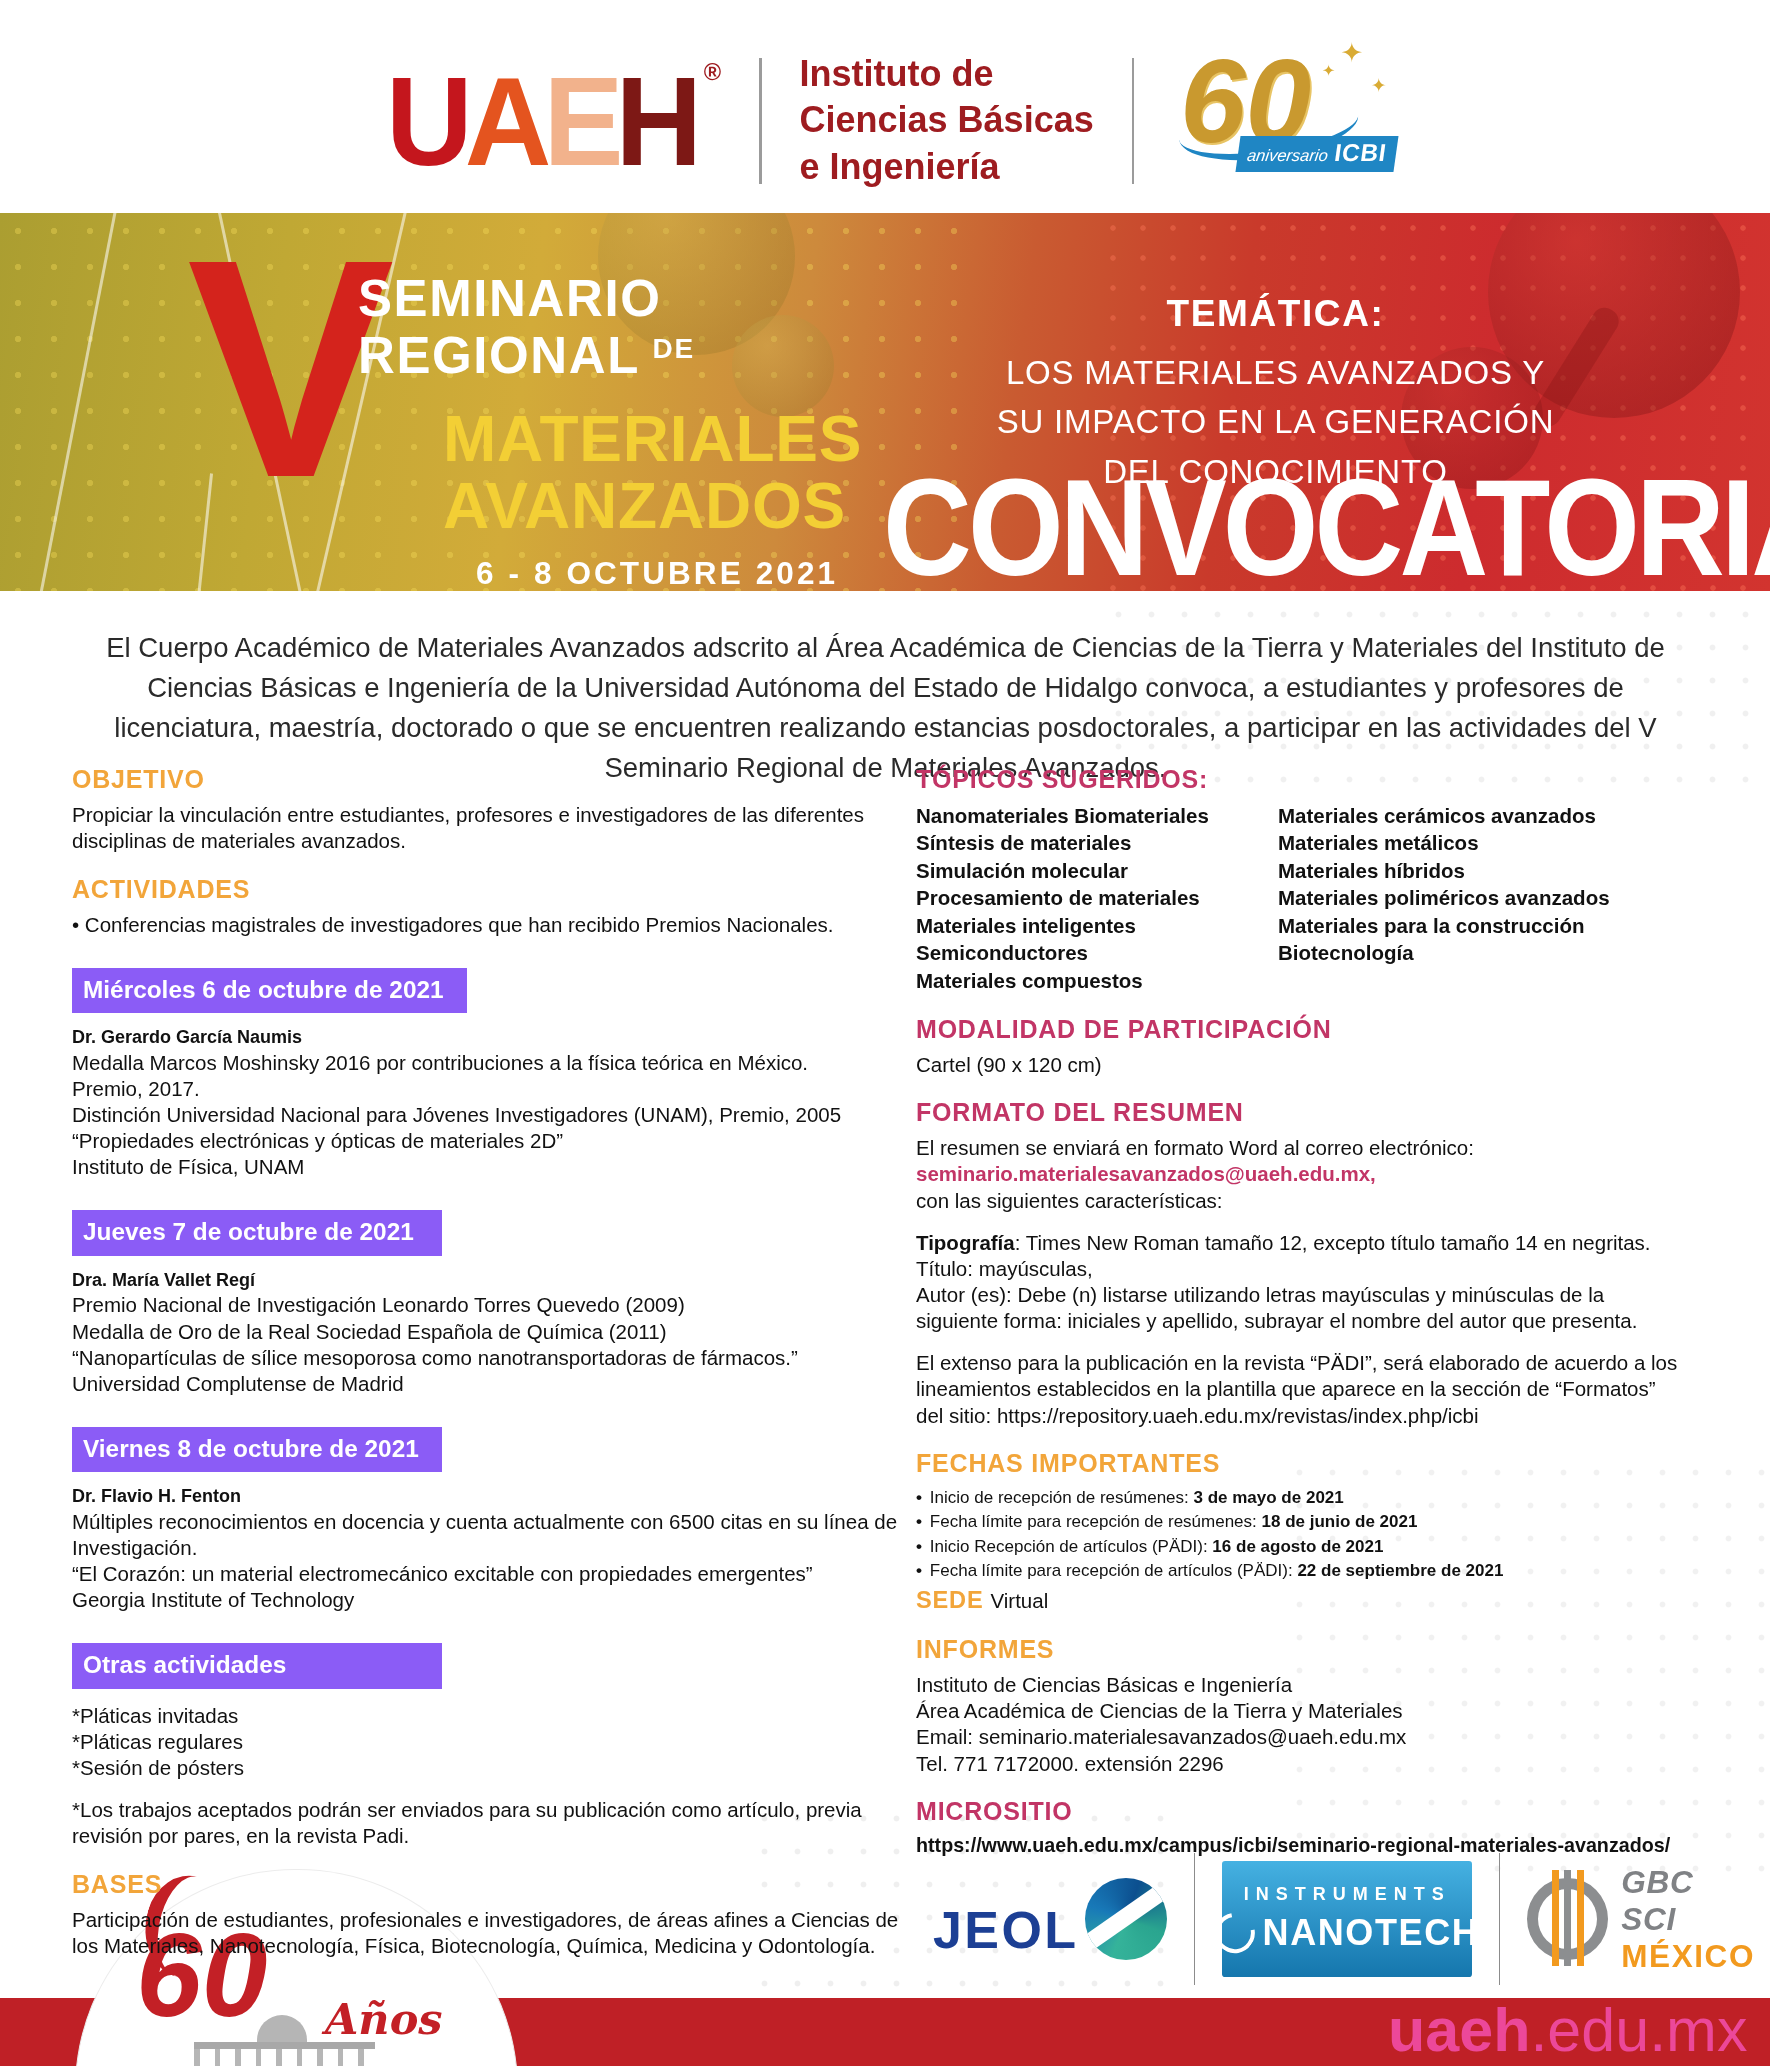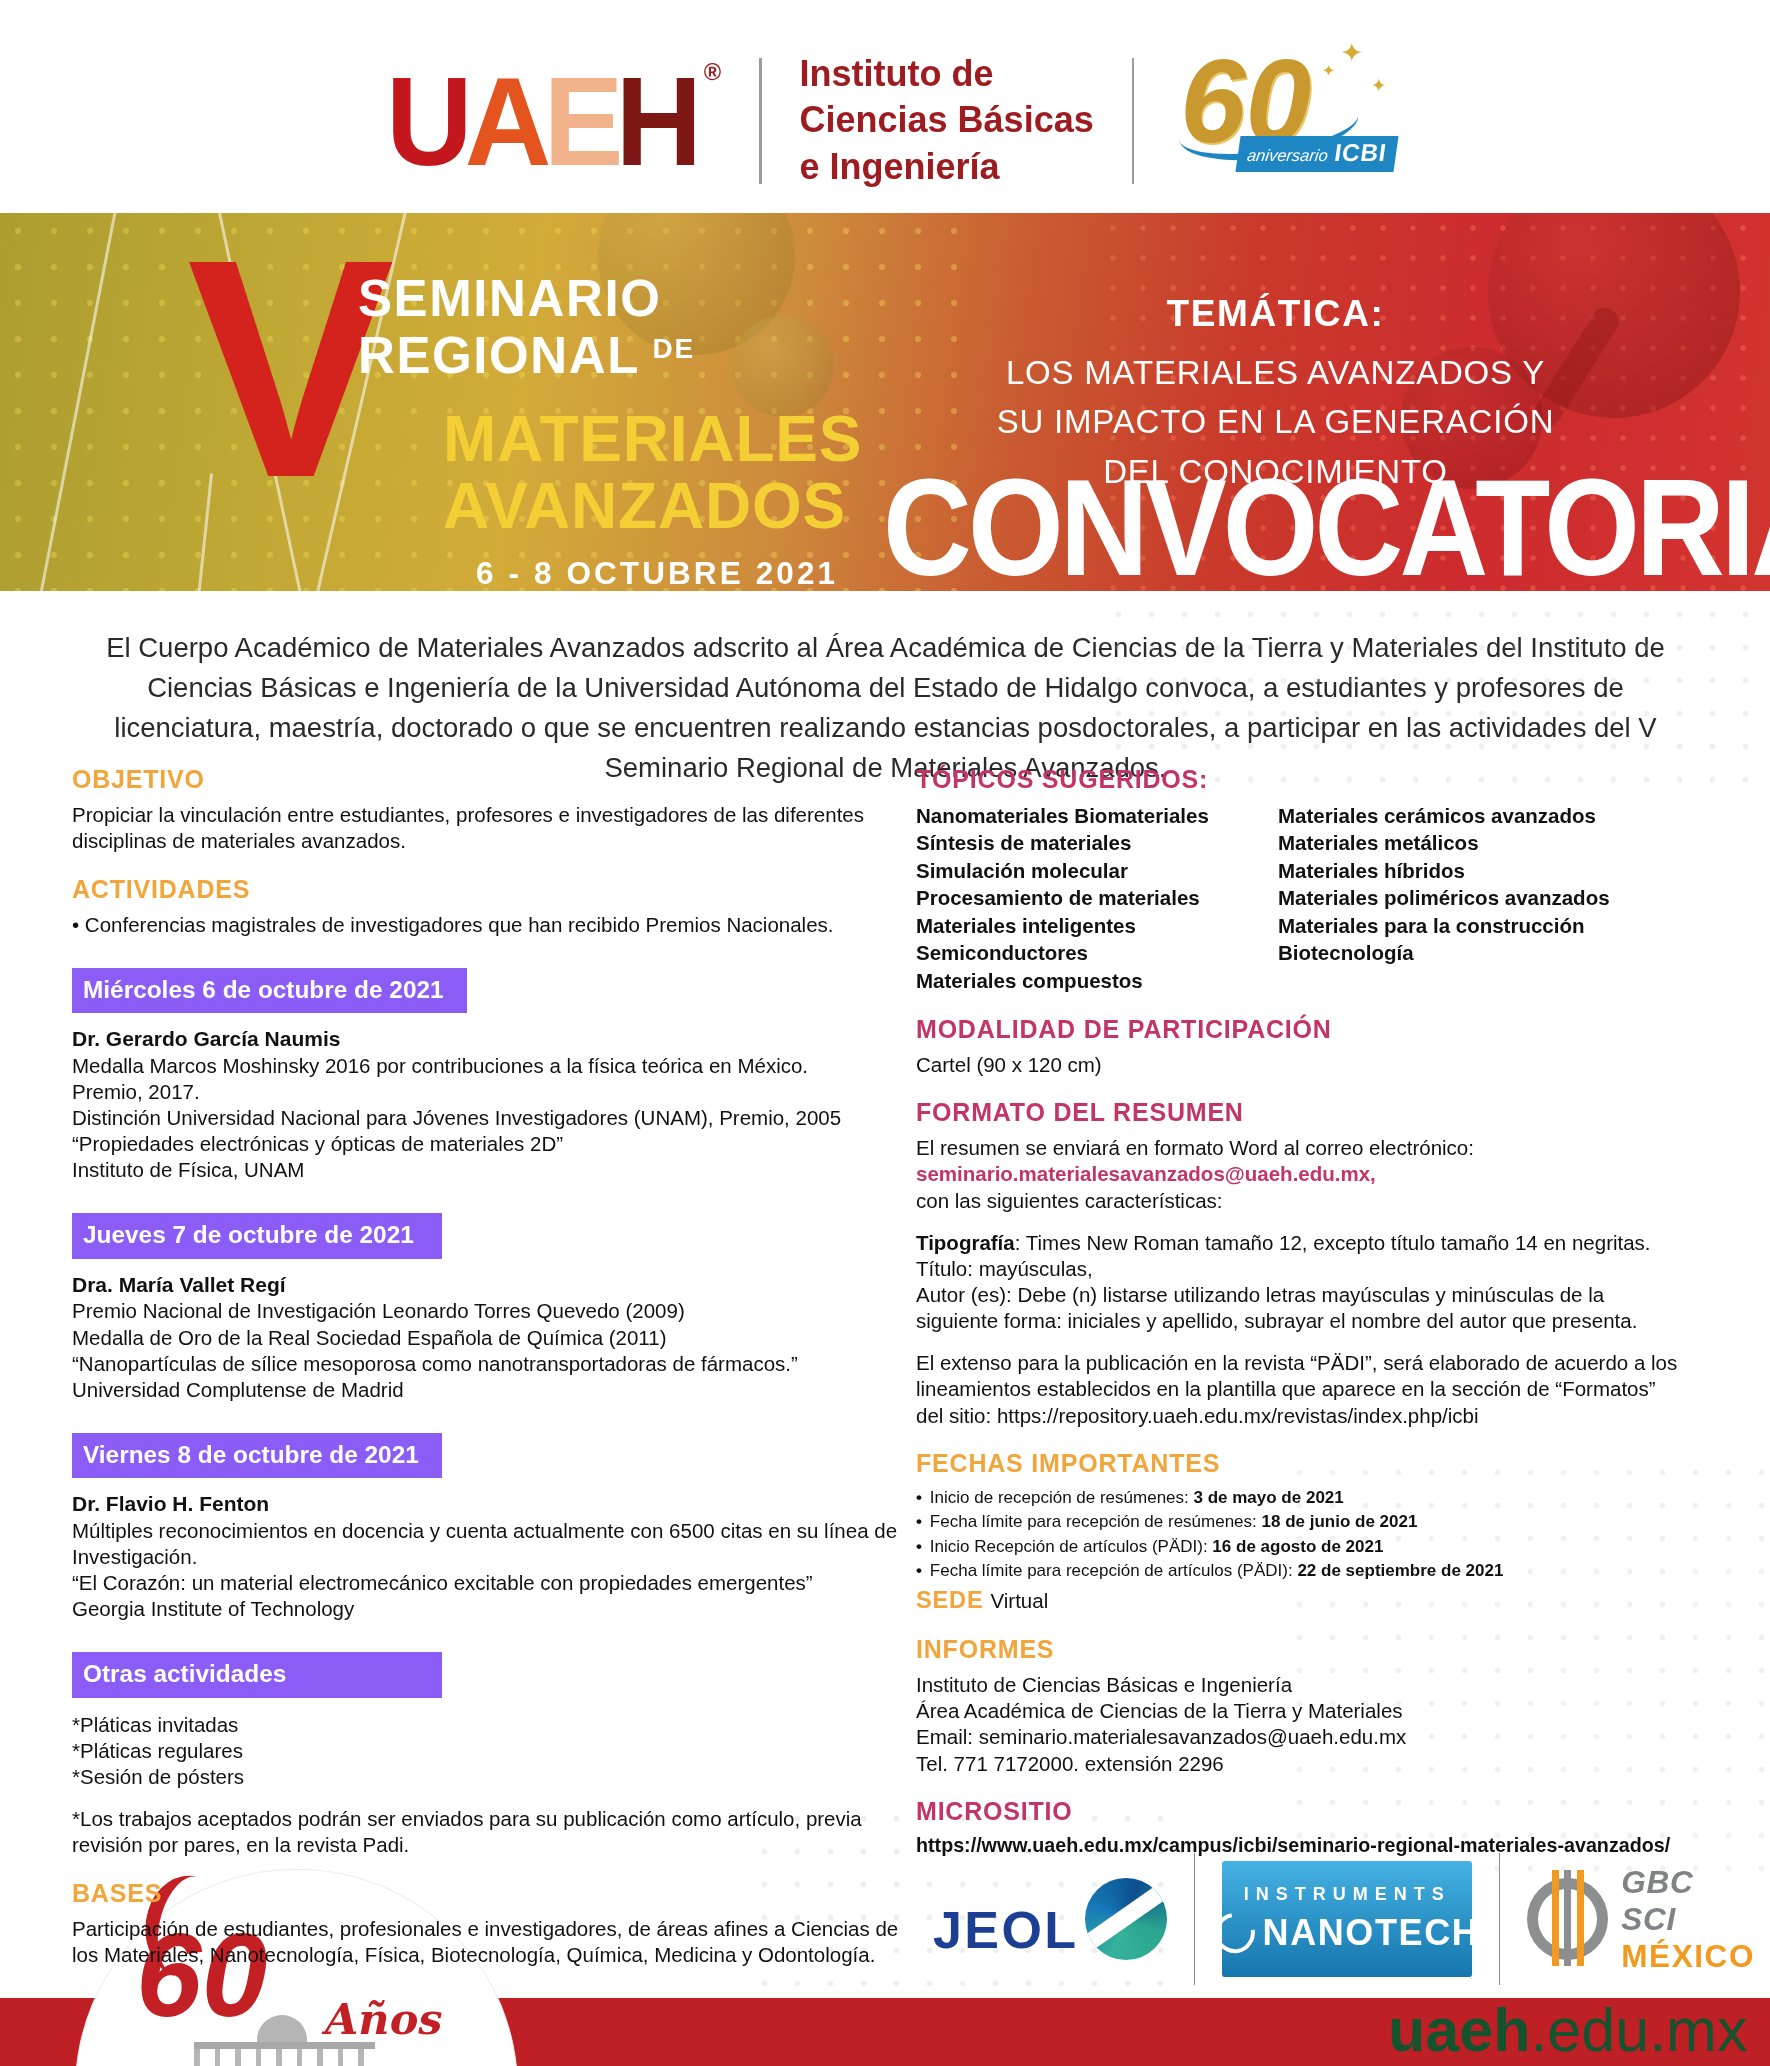--- a/index.html
+++ b/index.html
@@ -86,36 +86,36 @@
   .cols{position:absolute;left:72px;top:765px;width:1631px;display:flex;gap:16px;z-index:2;}
   .col-left{width:828px;}
   .col-right{width:768px;}
   h3.section{font-size:25px;font-weight:800;letter-spacing:0.8px;margin:20.5px 0 7.9px;}
   .col-left h3.section:first-child, .col-right h3.section:first-child{margin-top:0;}
   .orange{color:#f2a53a;} .pink{color:#c23566;}
   p.body{font-size:20.5px;line-height:1.28;margin:0 0 15.7px;color:#111;}
   .ln{display:block;}
   .datebox{display:inline-block;background:#8b5cf6;color:#fff;font-weight:bold;font-size:24.4px;
       padding:7.9px 23.6px 9.4px 11px;margin:14px 0 14px;min-width:370px;box-sizing:border-box;}
-  .speaker-name{font-size:21px;font-weight:bold;margin:0 0 1.6px;}
+  .speaker-name{font-size:18px;font-weight:bold;margin:0 0 1.6px;}
   .speaker-lines{font-size:20.5px;line-height:1.28;margin:0 0 15.7px;}
   .topics{display:flex;margin:7.9px 0 12.6px;}
   .tcol{font-weight:bold;font-size:20.5px;line-height:1.34;}
   .tc1{width:362px;} .tc2{flex:1;}
   .pink-bold{color:#c23566;font-weight:bold;}
   .fecha-item{font-size:17px;line-height:1.42;}
   .fecha-item .bullet{font-weight:bold;margin-right:7.9px;}
   .fecha-item strong{font-weight:bold;}
   .sede-line{font-size:20.5px;margin:4.7px 0 15.7px;}
   .sede-label{color:#f2a53a;font-weight:800;font-size:23.6px;letter-spacing:0.8px;margin-right:7px;}
   .url-line{font-weight:bold;font-size:19.7px;word-break:break-all;margin:0;}
 
   
   .footer-band{position:absolute;left:0;top:1998px;width:1771px;height:68px;background:#bf2026;z-index:1;}
-  .site{position:absolute;right:23.6px;top:2000px;font-size:61px;color:#14532d;line-height:1;z-index:3;}
+  .site{position:absolute;right:23.6px;top:2000px;font-size:61px;color:#ec4899;line-height:1;z-index:3;}
   .site .b{font-weight:800;} .site .r{font-weight:400;}
   .dome{position:absolute;left:75px;top:1869px;width:441px;height:331px;background:#fff;
       border:1.6px solid #ececec;border-bottom:none;border-radius:220px 220px 0 0;z-index:1;}
   .dflame{position:absolute;left:69px;top:6.3px;width:71px;height:102px;
       border-left:14px solid #c32026;border-radius:50% 0 40% 60%;transform:rotate(16deg);}
   .d60{position:absolute;left:60px;top:46px;font-size:118px;font-weight:800;font-style:italic;
       color:#c32026;line-height:1;}
   .danios{position:absolute;left:249px;top:124px;font-family:"DejaVu Serif",serif;font-style:italic;
       font-weight:bold;color:#c32026;font-size:43px;}
   .dbuilding{position:absolute;left:118px;top:172px;width:181px;height:50px;

